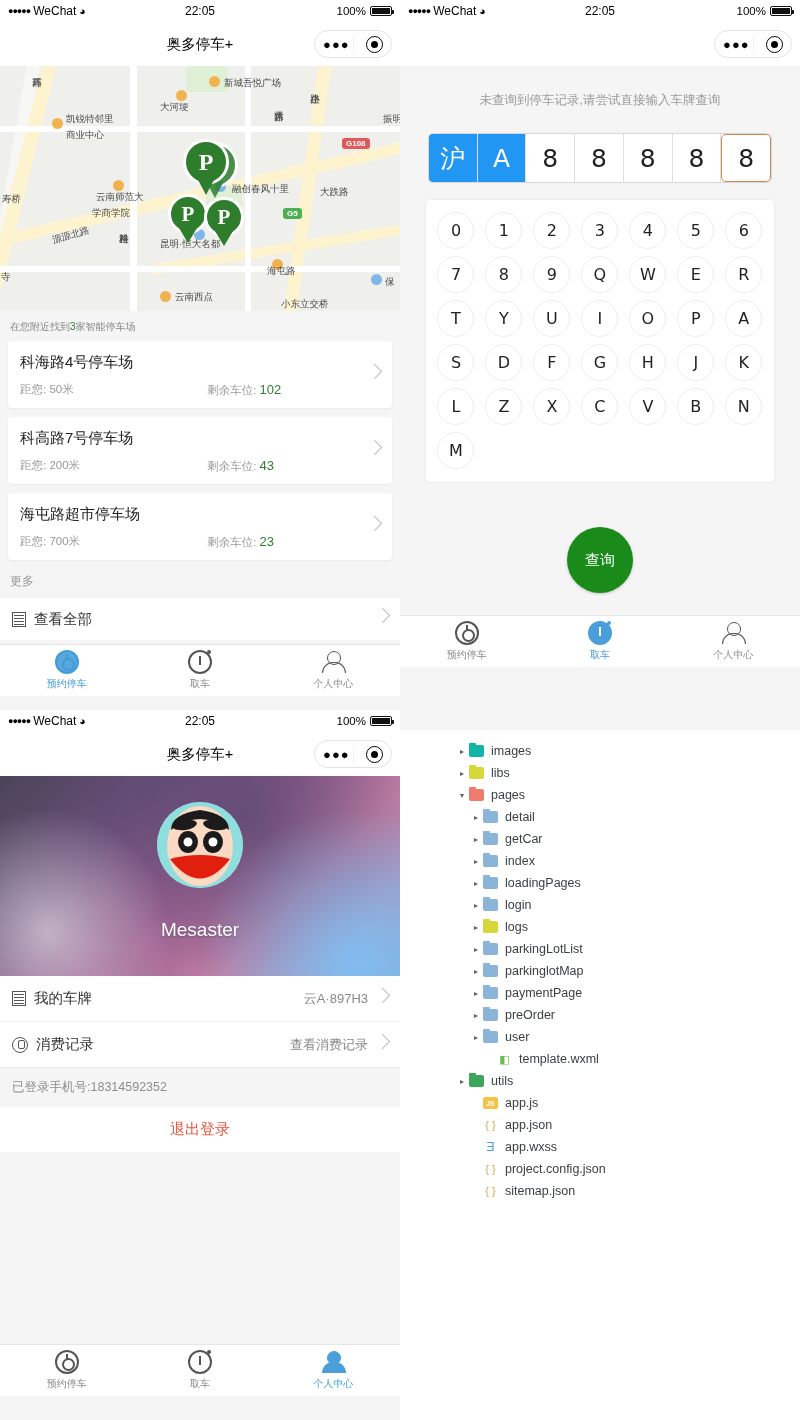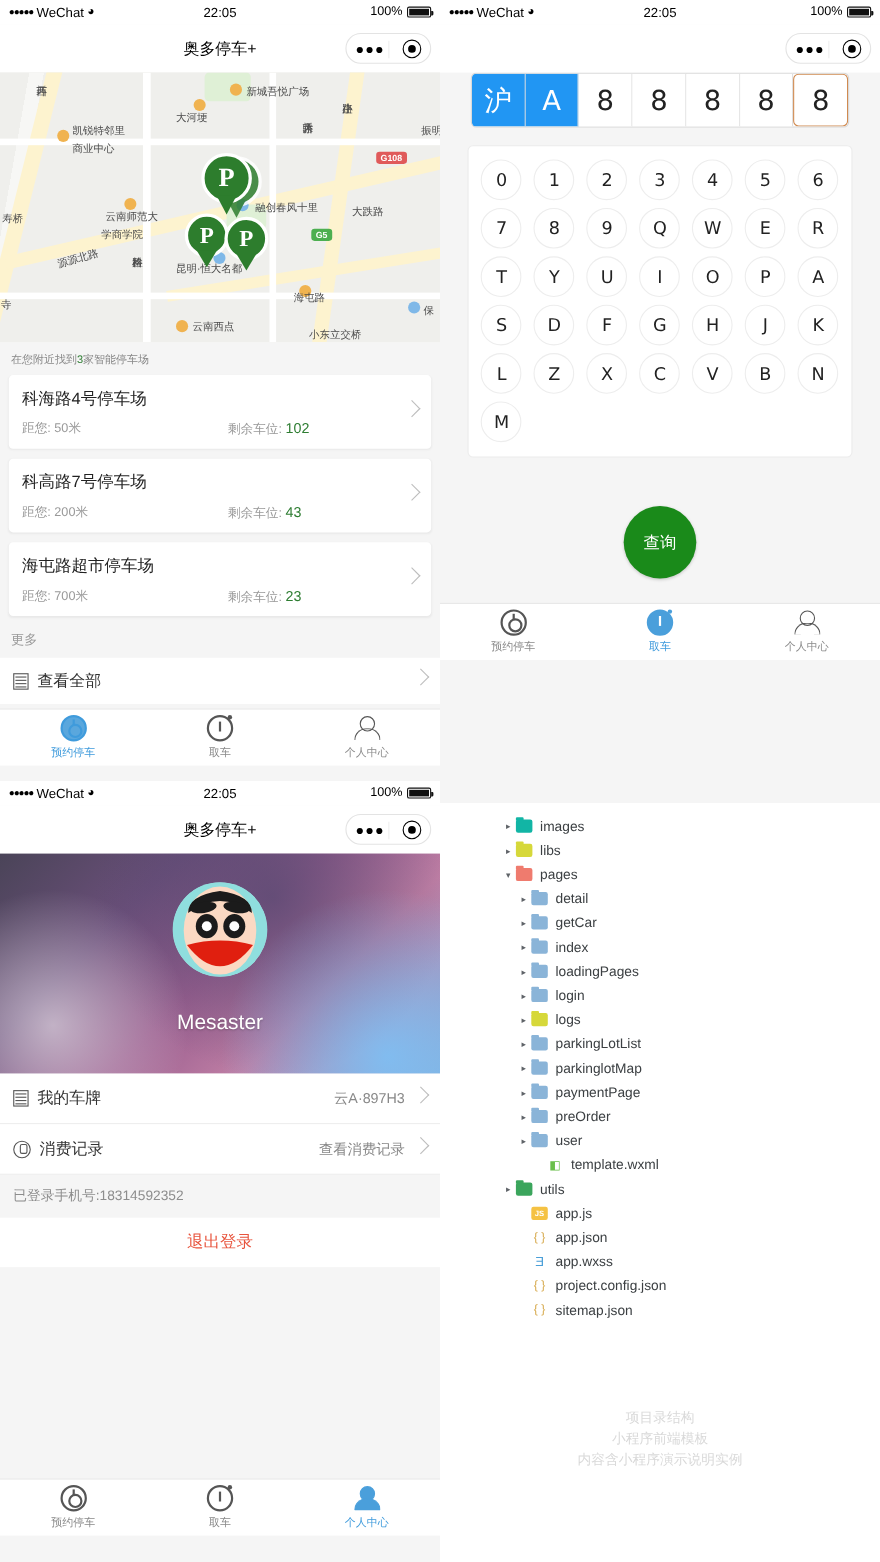--- a/index.html
+++ b/index.html
@@ -359,20 +359,21 @@
     </div>
 
     <div class="navbar">
       <div class="nav-caps">
         <span class="dots">●●●</span>
         <span class="cap-sep"></span>
         <span class="target"></span>
       </div>
     </div>
 
+    <div class="hint">未查询到停车记录,请尝试直接输入车牌查询</div>
 
     <div class="plate">
       <div class="pc sel">沪</div>
       <div class="pc sel">A</div>
       <div class="pc">8</div>
       <div class="pc">8</div>
       <div class="pc">8</div>
       <div class="pc">8</div>
       <div class="pc cursor">8</div>
     </div>
@@ -701,20 +702,15 @@
         <span class="ticon file-json">{ }</span>
         <span class="tlabel">project.config.json</span>
       </div>
       <div class="tnode" style="padding-left:14px;">
         <span class="tarrow"></span>
         <span class="ticon file-json">{ }</span>
         <span class="tlabel">sitemap.json</span>
       </div>
     </div>
 
-    <div class="watermark">
-      <div>项目录结构</div>
-      <div>小程序前端模板</div>
-      <div>内容含小程序演示说明实例</div>
-    </div>
   </div>
 
 </div>
 
 </body></html>

